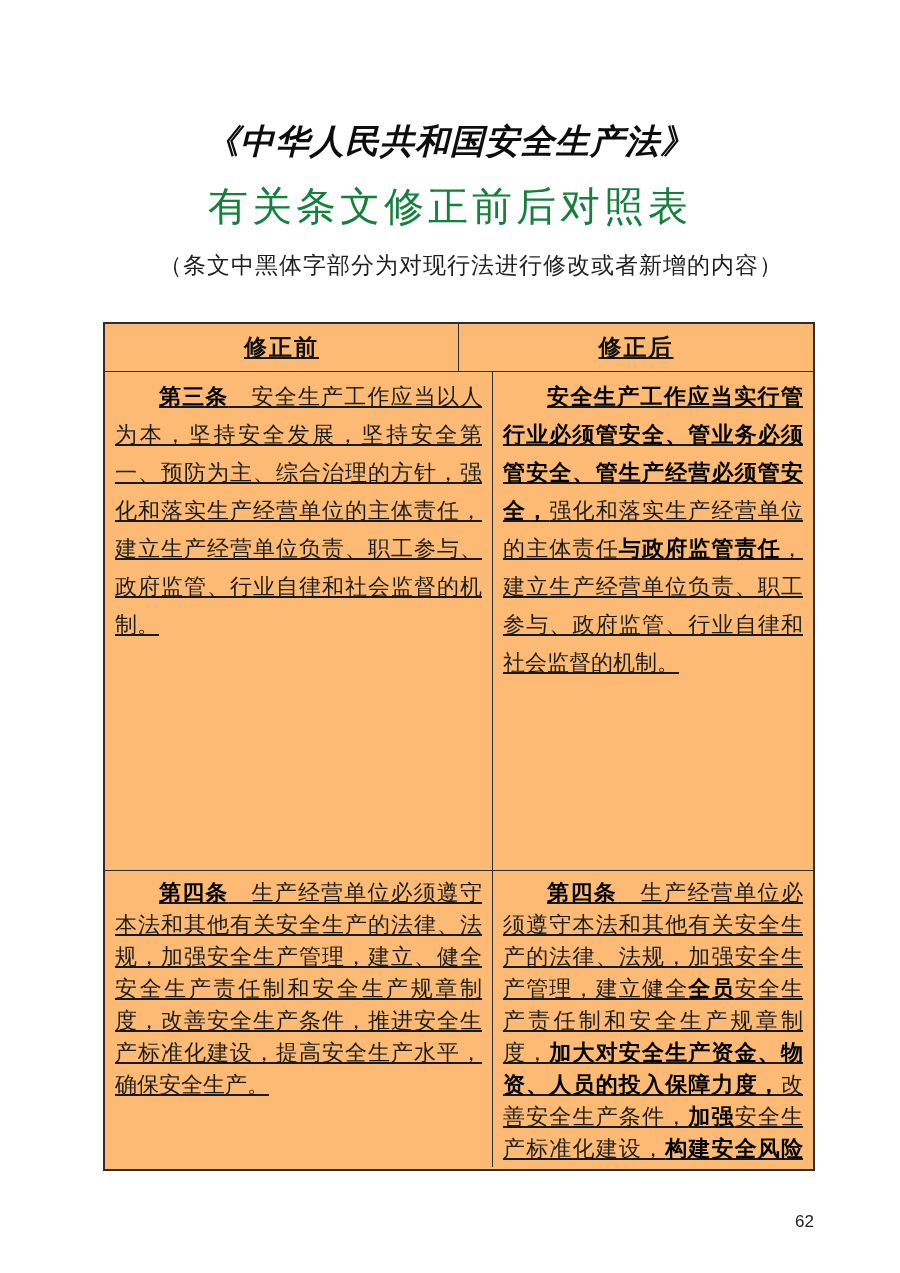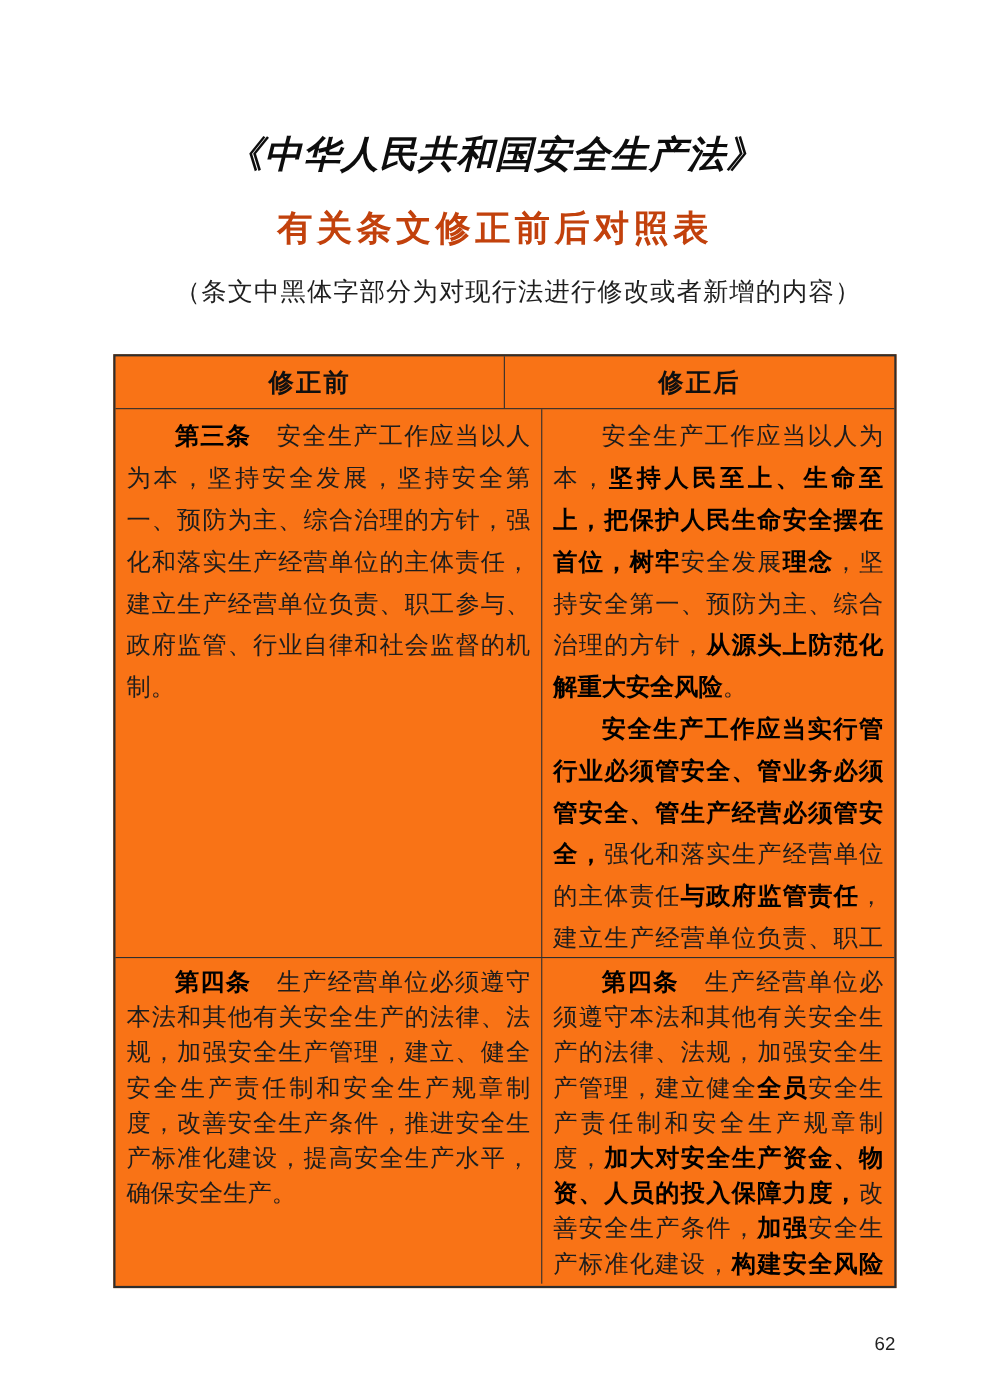--- a/index.html
+++ b/index.html
@@ -15,39 +15,40 @@
   .doc-title {
     top: 121px;
     font-size: 34px; line-height: 42px;
     font-weight: 700;
     letter-spacing: 1px;
     color: #0d0d0d;
     font-style: italic;
   }
   .doc-subtitle {
     top: 186px;
-    font-size: 32px; line-height: 42px;
-    font-weight: 700;
+    font-size: 40px; line-height: 42px;
+    font-weight: 400;
     letter-spacing: 4px;
-    color: #c2410c;
+    color: #15803d;
   }
   .doc-note {
     top: 250px;
     font-size: 23px; line-height: 32px;
     font-weight: 400;
     letter-spacing: 1px;
     color: #1f1f1f;
     margin-left: 21px;
   }
   .doc-table {
     position: absolute; left: 103px; top: 322px;
     width: 712px; height: 849px;
     border: 2px solid #2e2e2e;
     box-sizing: border-box;
-    background: #f97316;
+    background: #fdba74;
+    text-decoration: underline;
   }
   .thead-row { display: flex; height: 48px; border-bottom: 1px solid #2e2e2e; box-sizing: border-box; }
   .th {
     box-sizing: border-box;
     display: flex; align-items: center; justify-content: center;
     font-family: "Liberation Sans", sans-serif;
     font-weight: 700; font-size: 23px; color: #101010;
     letter-spacing: 2px;
   }
   .th.before { width: 354px; border-right: 1px solid #2e2e2e; }
@@ -87,21 +88,20 @@
   <div class="thead-row">
     <div class="th before">修正前</div>
     <div class="th after">修正后</div>
   </div>
   <div id="table-rows">
       <div class="trow row-0">
         <div class="td before">
           <p class="para"><span class="run bold">第三条</span><span class="run">　安全生产工作应当以人为本，坚持安全发展，坚持安全第一、预防为主、综合治理的方针，强化和落实生产经营单位的主体责任，建立生产经营单位负责、职工参与、政府监管、行业自律和社会监督的机制。</span></p>
         </div>
         <div class="td after">
-          <p class="para"><span class="run">安全生产工作应当以人为本，</span><span class="run bold">坚持人民至上、生命至上，把保护人民生命安全摆在首位，树牢</span><span class="run">安全发展</span><span class="run bold">理念</span><span class="run">，坚持安全第一、预防为主、综合治理的方针，</span><span class="run bold">从源头上防范化解重大安全风险</span><span class="run">。</span></p>
           <p class="para"><span class="run bold">安全生产工作应当实行管行业必须管安全、管业务必须管安全、管生产经营必须管安全，</span><span class="run">强化和落实生产经营单位的主体责任</span><span class="run bold">与政府监管责任</span><span class="run">，建立生产经营单位负责、职工参与、政府监管、行业自律和社会监督的机制。</span></p>
         </div>
       </div>
       <div class="trow row-1">
         <div class="td before">
           <p class="para"><span class="run bold">第四条</span><span class="run">　生产经营单位必须遵守本法和其他有关安全生产的法律、法规，加强安全生产管理，建立、健全安全生产责任制和安全生产规章制度，改善安全生产条件，推进安全生产标准化建设，提高安全生产水平，确保安全生产。</span></p>
         </div>
         <div class="td after">
           <p class="para"><span class="run bold">第四条</span><span class="run">　生产经营单位必须遵守本法和其他有关安全生产的法律、法规，加强安全生产管理，建立健全</span><span class="run bold">全员</span><span class="run">安全生产责任制和安全生产规章制度，</span><span class="run bold">加大对安全生产资金、物资、人员的投入保障力度，</span><span class="run">改善安全生产条件，</span><span class="run bold">加强</span><span class="run">安全生产标准化建设，</span><span class="run bold">构建安全风险分级管控和隐患排查治理双重预防体系，健全风</span></p>
         </div>

